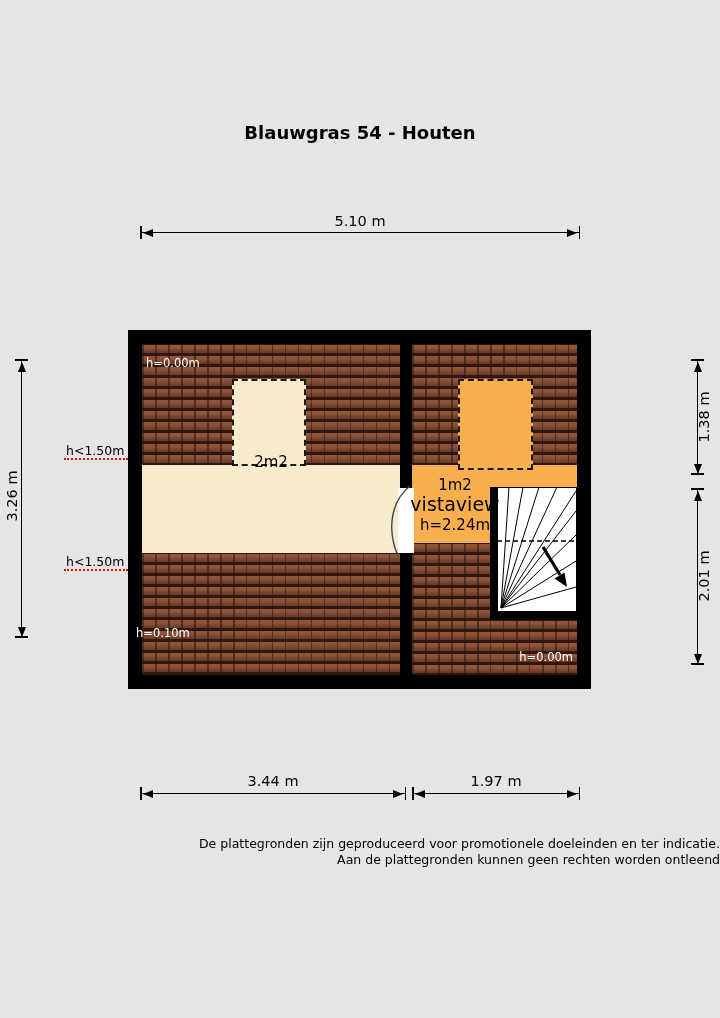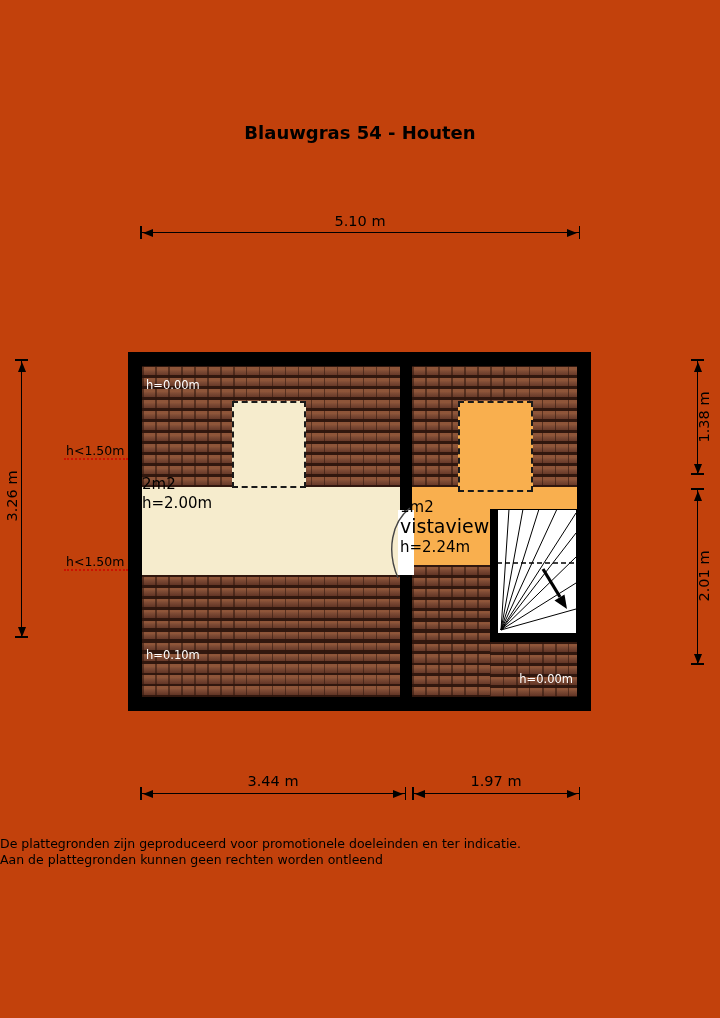--- a/index.html
+++ b/index.html
@@ -1,17 +1,17 @@
 <!DOCTYPE html>
 <html><head>
 <meta charset="utf-8">
 <style>
   * { margin:0; padding:0; box-sizing:border-box; }
   body { background:#fff; font-family:"DejaVu Sans","Liberation Sans",sans-serif; color:#000; }
-  #page { position:relative; width:720px; height:1018px; background:#c2410c; overflow:hidden; }
+  #page { position:relative; width:720px; height:1018px; background:#e5e5e5; overflow:hidden; }
 
   
   .title { position:absolute; left:0; width:720px; text-align:center; font-weight:bold; font-size:18px; }
 
   
   .dline-h { position:absolute; border-top:1.5px solid #000; }
   .dline-v { position:absolute; border-left:1.5px solid #000; }
   .tick-v { position:absolute; width:1.5px; height:13px; background:#000; }
   .tick-h { position:absolute; width:13px; height:1.5px; background:#000; }
   .arr { position:absolute; width:0; height:0; }
@@ -19,40 +19,40 @@
   .arr.r { border-top:4px solid transparent; border-bottom:4px solid transparent; border-left:10px solid #000; }
   .arr.u { border-left:4px solid transparent; border-right:4px solid transparent; border-bottom:10px solid #000; }
   .arr.d { border-left:4px solid transparent; border-right:4px solid transparent; border-top:10px solid #000; }
   .dlabel { position:absolute; font-size:14.5px; white-space:nowrap; }
   .dlabel.rot { transform:rotate(-90deg); transform-origin:center; text-align:center; }
 
   .hmark { position:absolute; font-size:12.5px; }
   .redline { position:absolute; border-top:2px dotted #cc1100; }
 
   
-  #plan { position:absolute; left:128px; top:330px; width:463px; height:359px; background:#000;margin-top:22px; }
+  #plan { position:absolute; left:128px; top:330px; width:463px; height:359px; background:#000; }
   #plan > * { position:absolute; }
   .tiles {
     background-color:#7d4a34;
     background-image:
       repeating-linear-gradient(90deg, rgba(46,21,12,.55) 0 1.5px, transparent 1.5px 13px),
       repeating-linear-gradient(180deg, #31170e 0 1.5px, #8e5539 1.5px 3.5px, #7d4a34 5.5px, #643727 9.5px, #31170e 9.5px 11px);
   }
   .cream { background:#f6eccd; }
   .orange { background:#f9af4e; }
   .wall { background:#000; }
   .dormer { border:2px dashed #1a1a1a; }
   .rooflabel { color:#fff; font-size:11.5px; z-index:5; }
-  .roomlabel { z-index:6; }
+  .roomlabel { z-index:6; text-align:center; }
   .roomlabel .area { font-size:15px; line-height:18px; }
   .roomlabel .rname { font-size:21px; line-height:24px; }
   .roomlabel .rname.sm { font-size:19px; line-height:21px; }
   .roomlabel .rheight { font-size:15px; line-height:20px; }
 
-  .footer { position:absolute; left:0; width:720px; text-align:left; font-size:12.5px; }
+  .footer { position:absolute; left:0; width:720px; text-align:right; font-size:12.5px; }
 </style>
 </head>
 <body>
 
 <div id="page">
 
   <div class="title" style="top:122px">Blauwgras 54 - Houten</div>
 
   <div>
     <div class="dlabel" style="left:140px; top:213px; width:440px; text-align:center">5.10 m</div>
@@ -132,26 +132,25 @@
         <polygon points="70,100 57.5,91.5 67.5,85.5" fill="#000"></polygon>
       </g>
     </svg>
     <div class="wall" style="left:362px; top:282px; width:87px; height:8px"></div>
     <div class="tiles" style="left:362px; top:290px; width:87px; height:55px"></div>
 
     <div class="cream dormer" style="left:104px; top:49px; width:74px; height:87px; z-index:2"></div>
     <div class="orange dormer" style="left:330px; top:49px; width:75px; height:91px; z-index:2"></div>
 
     <div class="rooflabel" style="left:18px; top:26px">h=0.00m</div>
-    <div class="rooflabel" style="left:18px; top:296px">h=0.10m</div>
+    <div class="rooflabel" style="left:8px; top:296px">h=0.10m</div>
     <div class="rooflabel" style="right:18px; top:320px">h=0.00m</div>
 
     <div class="roomlabel" style="left:14px; top:123px; width:258px">
       <div class="area">2m2</div>
-      <div class="rheight">h=2.00m</div>
     </div>
     <div class="roomlabel" style="left:272px; top:146px; width:110px; white-space:nowrap">
       <div class="area">1m2</div>
       <div class="rname sm">vistaview</div>
       <div class="rheight">h=2.24m</div>
     </div>
   </div>
 
   <div>
     <div class="dlabel" style="left:140px; top:773px; width:266px; text-align:center">3.44 m</div>

